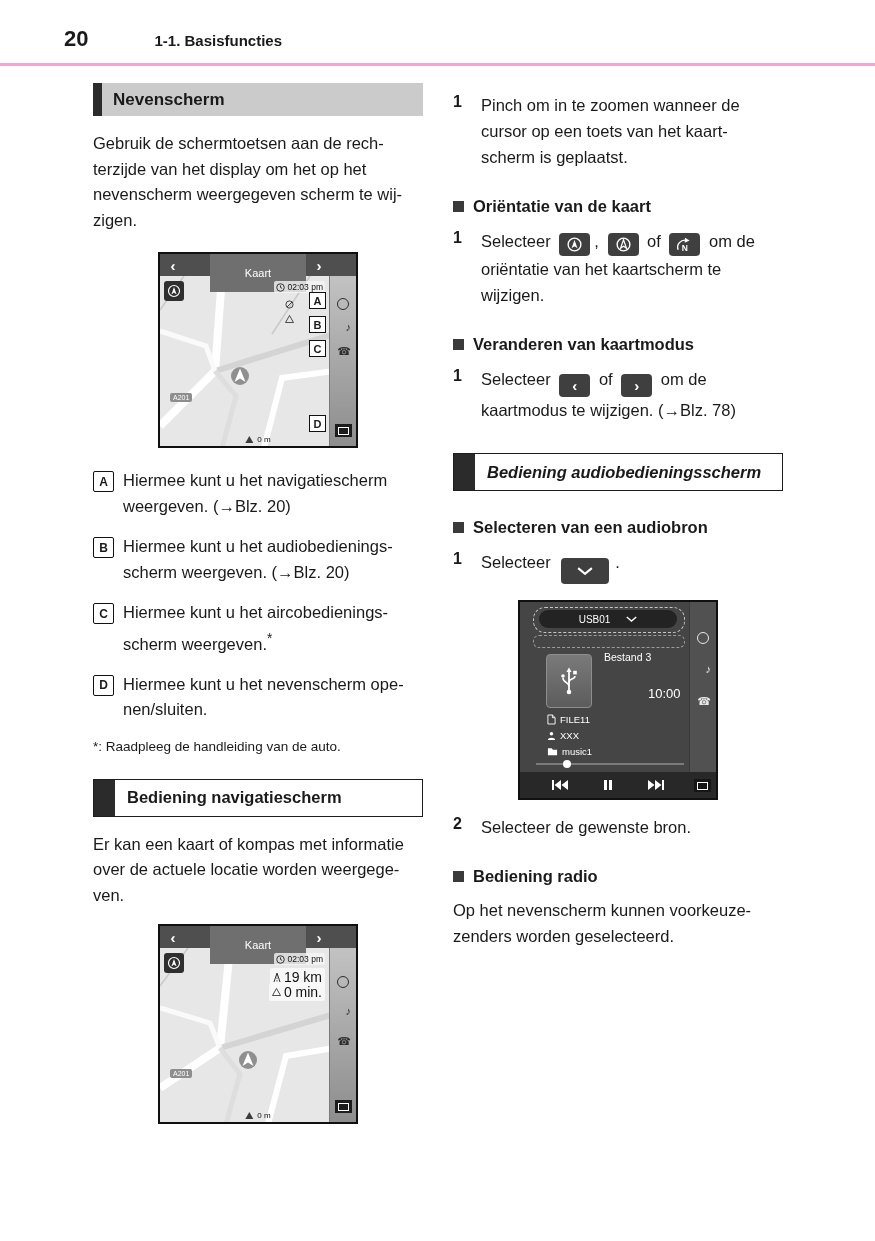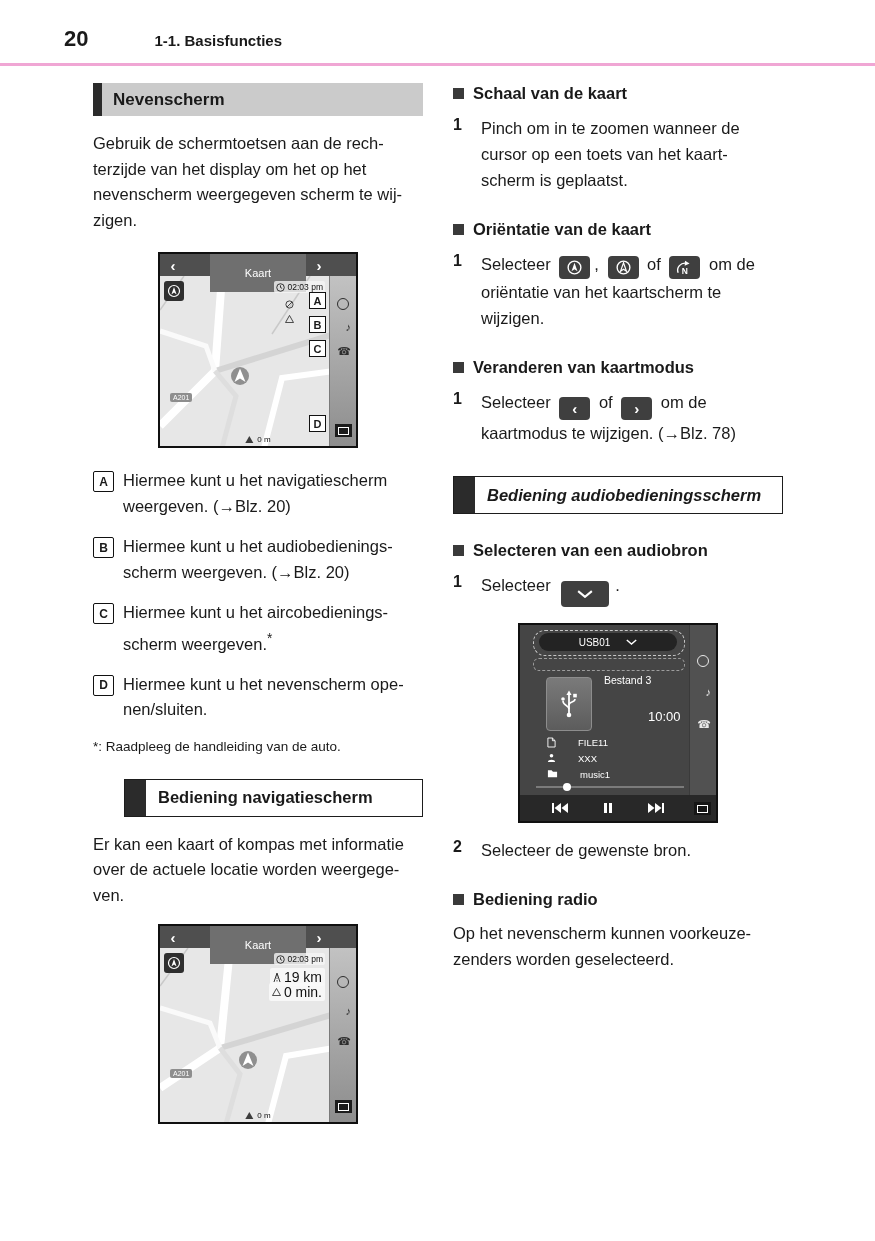--- a/index.html
+++ b/index.html
@@ -72,21 +72,21 @@
   .audio{height:200px;background:#454545;}
   .aud-strip{position:absolute;top:0;right:0;bottom:26px;width:26px;background:#515151;border-left:1px solid #3a3a3a;}
   .aud-strip .strip-icon{color:#e9e9e9;}
   .aud-strip .ring-icon{border-color:#e9e9e9;}
   .aud-dash1{position:absolute;top:5px;left:13px;width:150px;height:24px;border:1px dashed #c7c7c7;border-radius:12px;}
   .aud-dash2{position:absolute;top:33px;left:13px;width:150px;height:11px;border:1px dashed #9d9d9d;border-radius:6px;}
   .aud-pill{position:absolute;top:8px;left:19px;width:138px;height:18px;background:#232323;border-radius:9px;color:#fff;font-size:10px;display:flex;align-items:center;justify-content:center;gap:16px;}
   .aud-track{position:absolute;top:49px;left:84px;color:#fff;font-size:10.5px;}
   .aud-usb{position:absolute;top:52px;left:26px;width:44px;height:52px;background:linear-gradient(#7a7a7a,#5c5c5c);border:1px solid #8d8d8d;border-radius:4px;display:flex;align-items:center;justify-content:center;}
   .aud-time{position:absolute;top:84px;left:128px;color:#fff;font-size:13px;}
-  .aud-row{position:absolute;left:27px;display:flex;align-items:flex-start;gap:22px;color:#fff;font-size:9.5px;}
+  .aud-row{position:absolute;left:27px;display:flex;align-items:center;gap:4px;color:#fff;font-size:9.5px;}
   .aud-progress{position:absolute;left:16px;right:32px;top:161px;height:2px;background:#7b7b7b;}
   .aud-progress i{position:absolute;left:18%;top:-3px;width:8px;height:8px;border-radius:50%;background:#fff;}
   .aud-controls{position:absolute;left:0;right:0;bottom:0;height:26px;background:#282828;display:flex;align-items:center;justify-content:space-between;padding:0 52px 0 32px;box-sizing:border-box;}
   .aud-disp{position:absolute;right:5px;bottom:6px;width:17px;height:13px;background:#161616;display:flex;align-items:center;justify-content:center;}
   .aud-disp span{display:block;width:9px;height:6px;border:1px solid #fff;}
 </style>
 </head>
 <body>
 
 <header class="page-header">
@@ -188,21 +188,21 @@
 scherm weergeven.</span><sup>*</sup></span>
     </div>
     <div class="li">
       <span class="keybox">D</span>
       <span class="li-text multiline">Hiermee kunt u het nevenscherm ope-
 nen/sluiten.</span>
     </div>
 
     <p class="footnote">*:  Raadpleeg de handleiding van de auto.</p>
 
-    <div class="h-box" style="margin-top:25px;margin-left:31px;">
+    <div class="h-box" style="margin-top:25px;">
       <span class="h-box-bar"></span>
       <span class="h-box-text">Bediening navigatiescherm</span>
     </div>
 
     <p class="body-text multiline">Er kan een kaart of kompas met informatie
 over de actuele locatie worden weergege-
 ven.</p>
 
     <div class="screen-wrap" style="margin-top:16px;">
       <div class="screen" style="height:200px;">
@@ -260,24 +260,20 @@
         <div class="scr-scale">
           <span class="scale-tri"></span>
           <span>0 m</span>
         </div>
       </div>
     </div>
   </div>
 
   <div class="col">
 
-    <div class="bullet-h" style="margin-top:4px;">
-      <span class="sq-bullet"></span>
-      <span>Schaal van de kaart</span>
-    </div>
     <div class="step">
       <span class="step-num">1</span>
       <div class="step-body multiline">Pinch om in te zoomen wanneer de
 cursor op een toets van het kaart-
 scherm is geplaatst.</div>
     </div>
 
     <div class="bullet-h">
       <span class="sq-bullet"></span>
       <span>Oriëntatie van de kaart</span>

